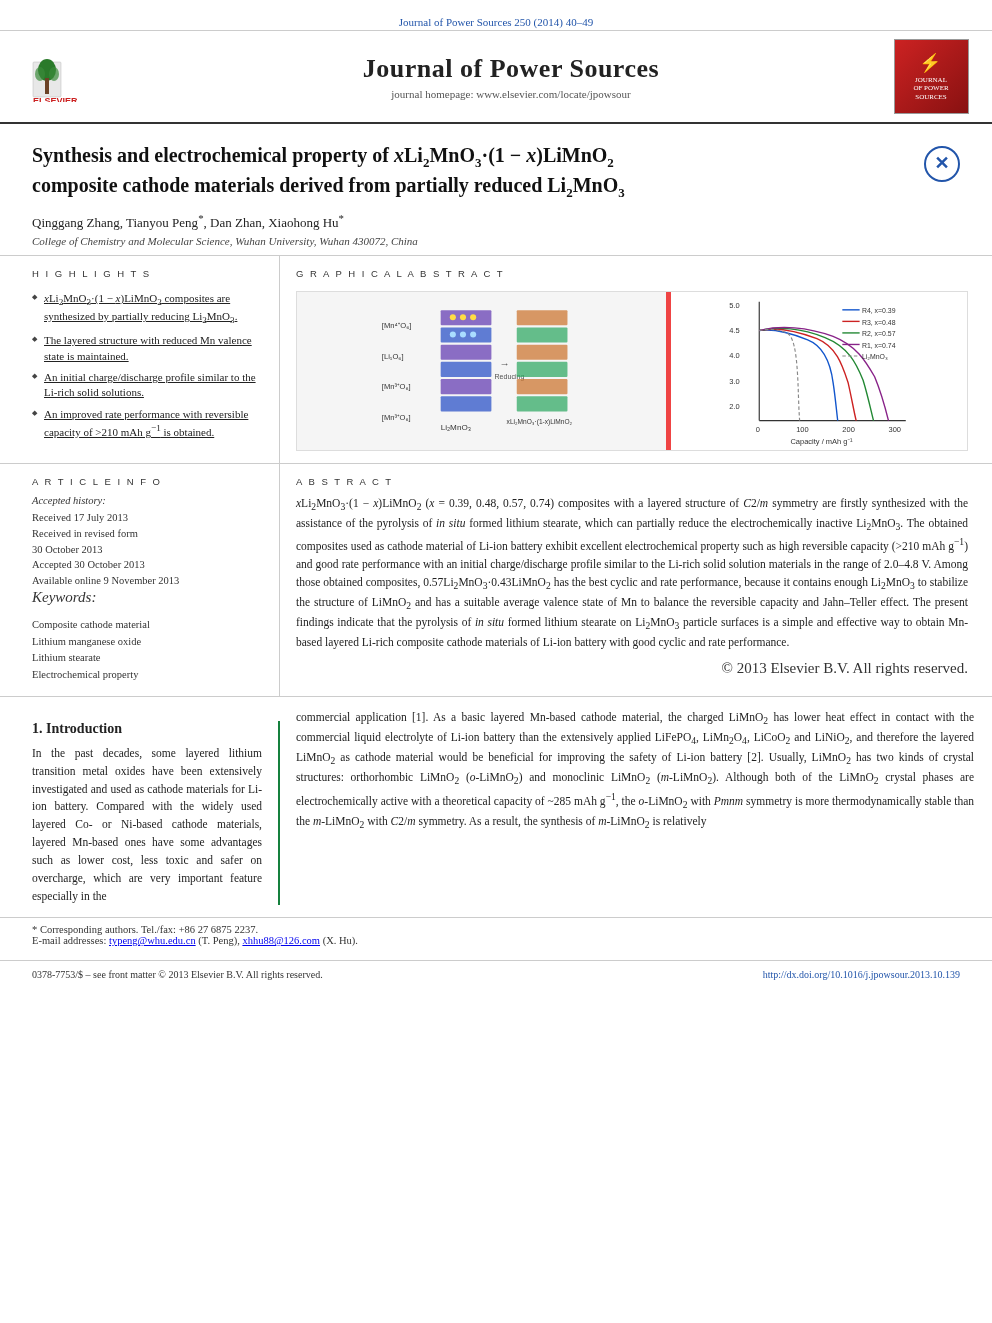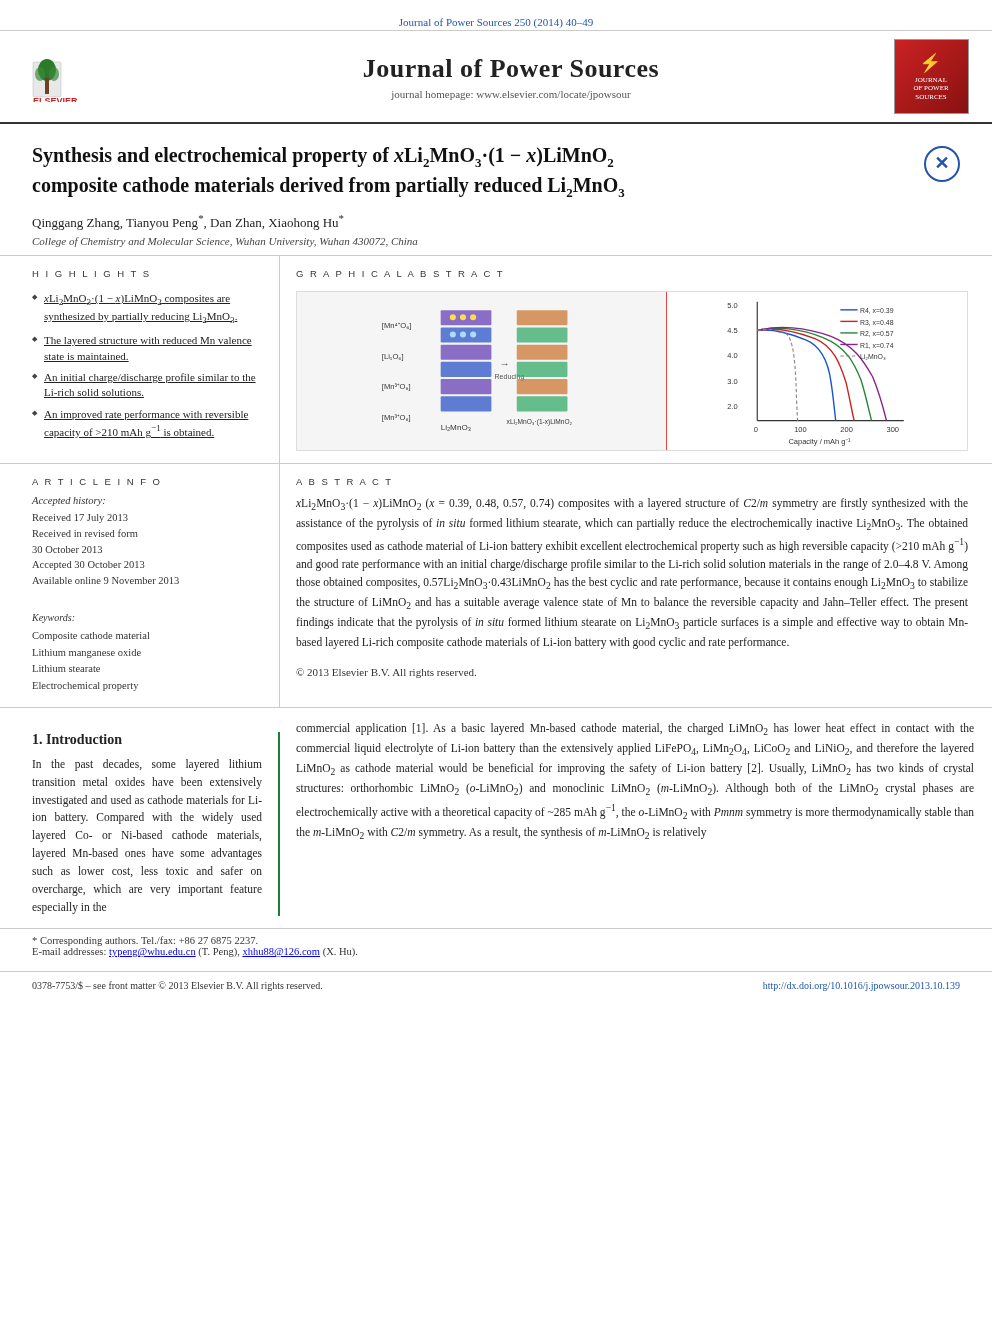--- a/index.html
+++ b/index.html
@@ -196,21 +196,21 @@
       justify-content: center;
       align-items: center;
       padding: 8px;
       position: relative;
     }
 
     .graphical-chart {
       width: 45%;
       height: 100%;
       background: #fff;
-      border-left: 1px solid #ef4444;
+      border-left: 5px solid #ef4444;
       display: flex;
       justify-content: center;
       padding: 4px;
     }
 
     
     .info-abstract {
       display: flex;
       padding: 0;
       border-bottom: 1px solid #ccc;
@@ -241,45 +241,46 @@
       font-size: 10.5px;
       font-style: italic;
       color: #333;
       margin-bottom: 4px;
     }
 
     .info-date-row {
       font-size: 10.5px;
       line-height: 1.5;
       color: #333;
-      margin-bottom: 23px;
+      margin-bottom: 0;
     }
 
     .keywords-heading {
-      font-size: 10px;
+      font-size: 15px;
       font-style: italic;
       color: #333;
-      margin-bottom: 5px;
+      margin-bottom: 11px;
     }
 
     .keywords-list {
       font-size: 10.5px;
       color: #333;
       line-height: 1.6;
     }
 
     .abstract-text {
       font-size: 11.5px;
       line-height: 1.55;
       color: #222;
       text-align: justify;
     }
     .copyright {
-      font-size: 11px;
-      margin-top: 14px;
+      text-align: right;
+      font-size: 15px;
+      margin-top: 8px;
       color: #333;
     }
 
     
     .introduction-area {
       display: flex;
       padding: 12px 0 0;
     }
 
     .intro-left {

